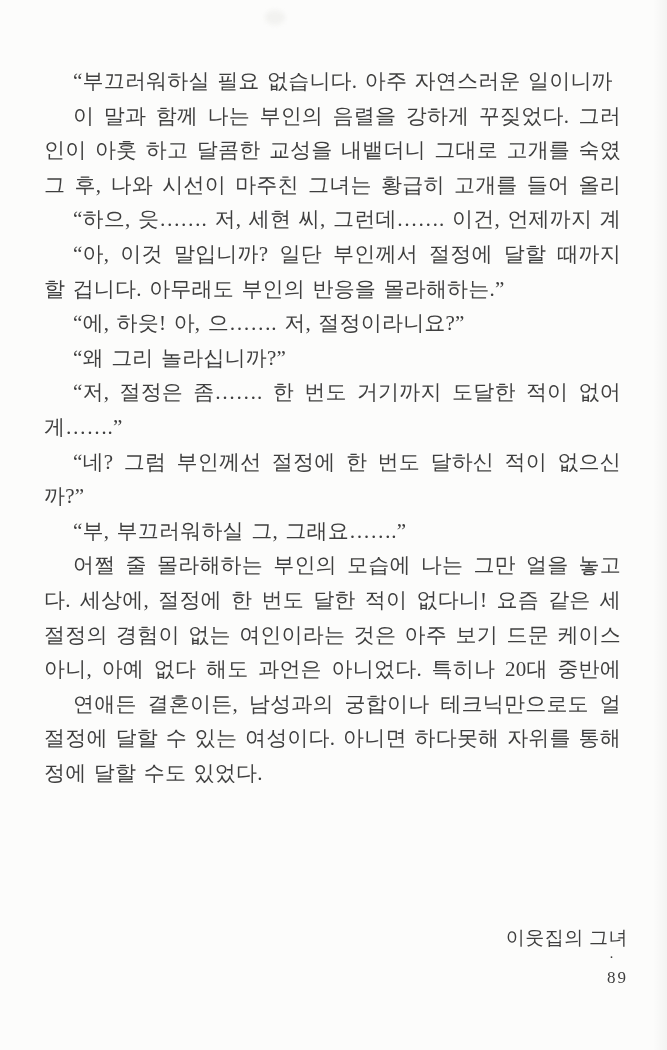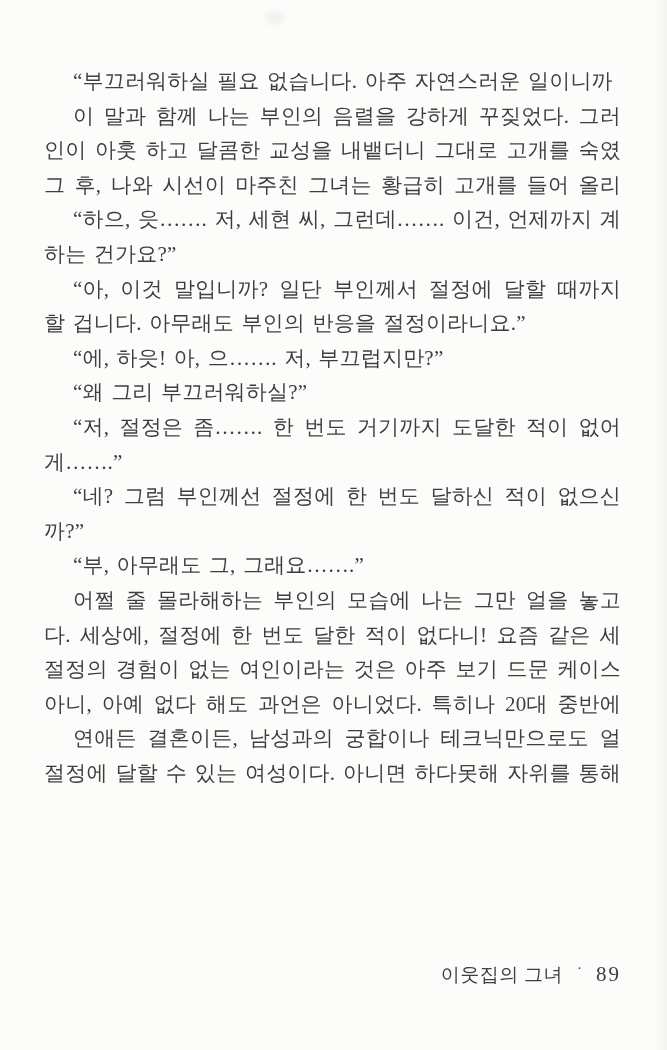--- a/index.html
+++ b/index.html
@@ -53,70 +53,71 @@
   }
   .line.indent {
     padding-left: 29px;
   }
   .line.justify {
     text-align: justify;
     text-align-last: justify;
   }
   .page-footer {
     position: absolute;
-    right: 46px;
+    right: 39px;
     bottom: 62px;
     font-size: 19px;
     color: #3e3e3e;
     display: flex;
-    align-items: flex-start;
+    align-items: flex-end;
+    flex-direction: column;
   }
   .page-footer .running-title {
     letter-spacing: 0.5px;
   }
   .page-footer .separator {
     margin: 0 14px;
     font-size: 15px;
     position: relative;
     top: -2px;
   }
   .page-footer .page-number {
-    font-size: 21px;
+    font-size: 17px;
     letter-spacing: 2px;
   }
 </style>
 </head>
 <body>
 
 <div class="page">
 
   <div class="scan-smudge"></div>
 
   <div class="text-block" id="lines-container">
       <div class="line indent">“부끄러워하실 필요 없습니다. 아주 자연스러운 일이니까요.”</div>
       <div class="line indent justify">이 말과 함께 나는 부인의 음렬을 강하게 꾸짖었다. 그러자 부</div>
       <div class="line justify">인이 아훗 하고 달콤한 교성을 내뱉더니 그대로 고개를 숙였다.</div>
       <div class="line justify">그 후, 나와 시선이 마주친 그녀는 황급히 고개를 들어 올리며</div>
       <div class="line indent justify">“하으, 읏……. 저, 세현 씨, 그런데……. 이건, 언제까지 계속</div>
-      <div class="line">하는 건가요?”</div>
       <div class="line indent justify">“아, 이것 말입니까? 일단 부인께서 절정에 달할 때까지 계속</div>
-      <div class="line">할 겁니다. 아무래도 부인의 반응을 절정이라니요.”</div>
-      <div class="line indent">“에, 하읏! 아, 으……. 저, 부끄럽지만?”</div>
-      <div class="line indent">“왜 그리 부끄러워하실?”</div>
+      <div class="line">할 겁니다. 아무래도 부인의 반응을 몰라해하는.”</div>
+      <div class="line indent">“에, 하읏! 아, 으……. 저, 절정이라니요?”</div>
+      <div class="line indent">“왜 그리 놀라십니까?”</div>
       <div class="line indent justify">“저, 절정은 좀……. 한 번도 거기까지 도달한 적이 없어서, 그</div>
       <div class="line">게…….”</div>
       <div class="line indent justify">“네? 그럼 부인께선 절정에 한 번도 달하신 적이 없으신 겁니</div>
       <div class="line">까?”</div>
-      <div class="line indent">“부, 아무래도 그, 그래요…….”</div>
+      <div class="line indent">“부, 부끄러워하실 그, 그래요…….”</div>
       <div class="line indent justify">어쩔 줄 몰라해하는 부인의 모습에 나는 그만 얼을 놓고 말았</div>
       <div class="line justify">다. 세상에, 절정에 한 번도 달한 적이 없다니! 요즘 같은 세상에</div>
       <div class="line justify">절정의 경험이 없는 여인이라는 것은 아주 보기 드문 케이스였다.</div>
       <div class="line justify">아니, 아예 없다 해도 과언은 아니었다. 특히나 20대 중반에 이</div>
       <div class="line indent justify">연애든 결혼이든, 남성과의 궁합이나 테크닉만으로도 얼마든지</div>
       <div class="line justify">절정에 달할 수 있는 여성이다. 아니면 하다못해 자위를 통해 절</div>
+      <div class="line">정에 달할 수도 있었다.</div>
     </div>
 
   <div class="page-footer">
     <span class="running-title">이웃집의 그녀</span>
     <span class="separator">·</span>
     <span class="page-number">89</span>
   </div>
 
 </div>
 

